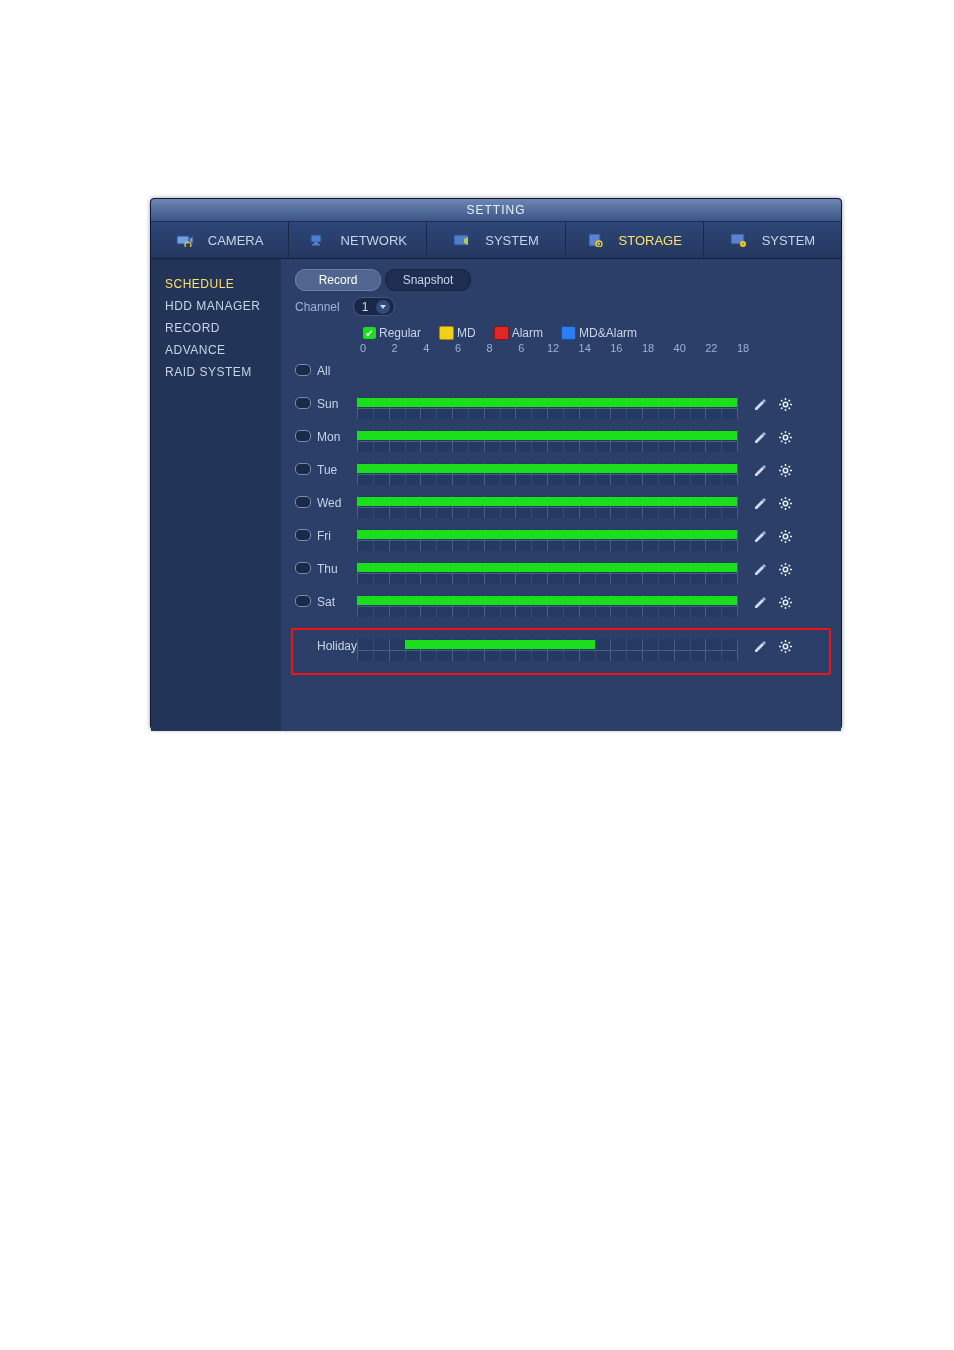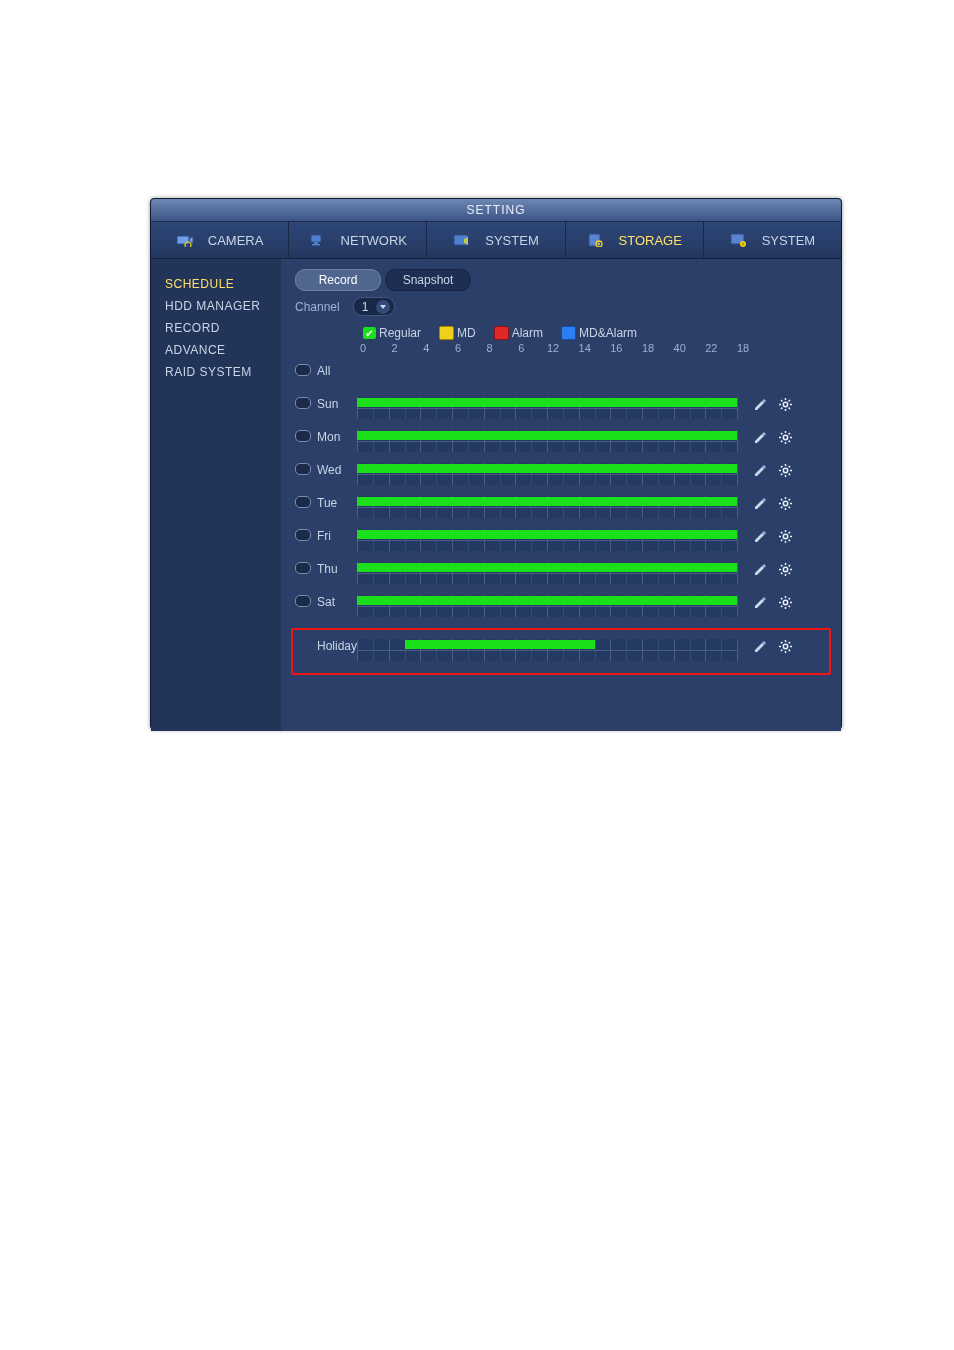--- a/index.html
+++ b/index.html
@@ -283,21 +283,21 @@
                       <line x1="10.6" y1="10.6" x2="12" y2="12"></line>
                       <line x1="12" y1="3" x2="10.6" y2="4.4"></line>
                       <line x1="4.4" y1="10.6" x2="3" y2="12"></line>
                     </g>
                   </svg>
                 </span>
               </div>
             </div>
             <div class="row">
               <span class="rchk"></span>
-              <span class="rlabel">Wed</span>
+              <span class="rlabel">Tue</span>
               <div class="grid">
                 <div class="gline" style="left: 0px;"></div>
                 <div class="gline" style="left: 15.8333px; opacity: 0.5;"></div>
                 <div class="gline" style="left: 31.6667px;"></div>
                 <div class="gline" style="left: 47.5px; opacity: 0.5;"></div>
                 <div class="gline" style="left: 63.3333px;"></div>
                 <div class="gline" style="left: 79.1667px; opacity: 0.5;"></div>
                 <div class="gline" style="left: 95px;"></div>
                 <div class="gline" style="left: 110.833px; opacity: 0.5;"></div>
                 <div class="gline" style="left: 126.667px;"></div>
@@ -339,21 +339,21 @@
                       <line x1="10.6" y1="10.6" x2="12" y2="12"></line>
                       <line x1="12" y1="3" x2="10.6" y2="4.4"></line>
                       <line x1="4.4" y1="10.6" x2="3" y2="12"></line>
                     </g>
                   </svg>
                 </span>
               </div>
             </div>
             <div class="row">
               <span class="rchk"></span>
-              <span class="rlabel">Tue</span>
+              <span class="rlabel">Wed</span>
               <div class="grid">
                 <div class="gline" style="left: 0px;"></div>
                 <div class="gline" style="left: 15.8333px; opacity: 0.5;"></div>
                 <div class="gline" style="left: 31.6667px;"></div>
                 <div class="gline" style="left: 47.5px; opacity: 0.5;"></div>
                 <div class="gline" style="left: 63.3333px;"></div>
                 <div class="gline" style="left: 79.1667px; opacity: 0.5;"></div>
                 <div class="gline" style="left: 95px;"></div>
                 <div class="gline" style="left: 110.833px; opacity: 0.5;"></div>
                 <div class="gline" style="left: 126.667px;"></div>

